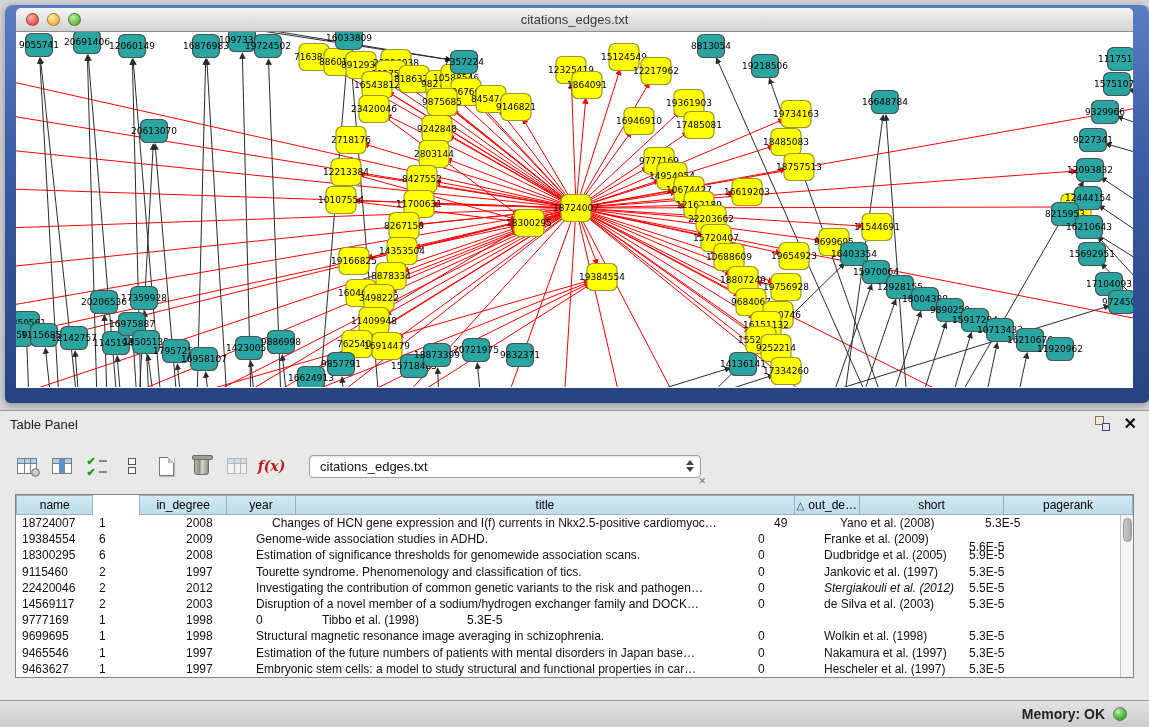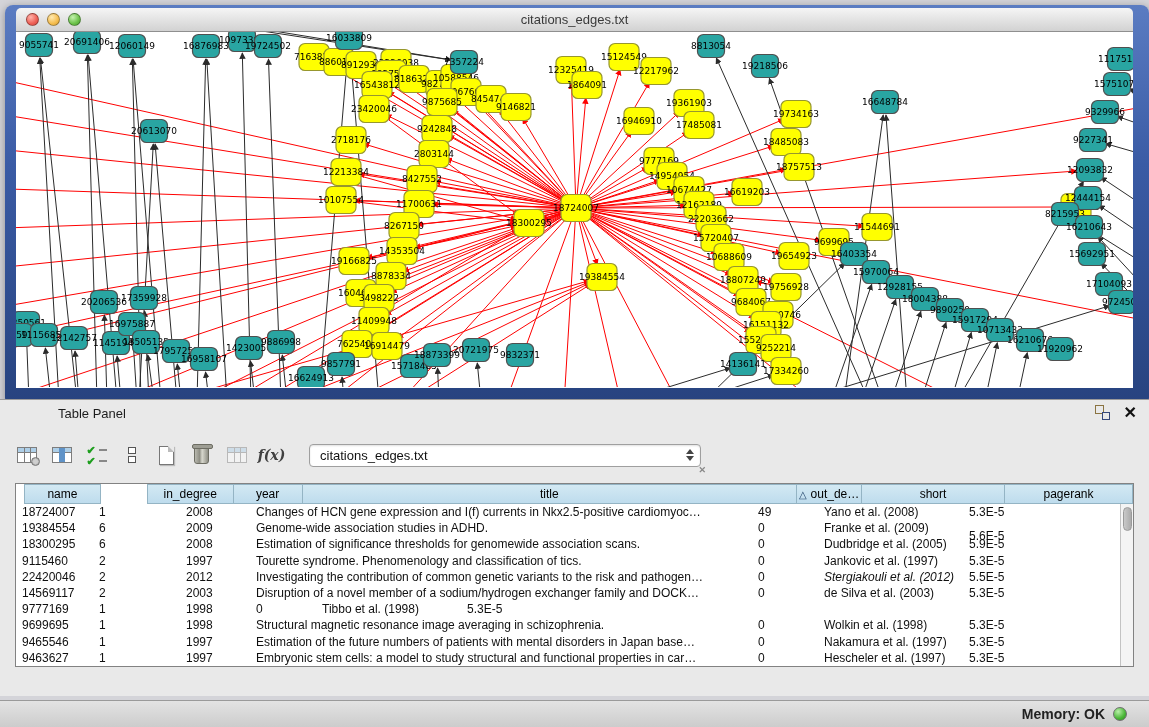--- a/index.html
+++ b/index.html
@@ -17,46 +17,46 @@
   .title-text { font-size:13px; color:#3a3a3a; }
   .lights { position:absolute; left:10px; top:5px; display:flex; gap:8px; }
   .light { width:13px; height:13px; border-radius:50%; border:1px solid rgba(0,0,0,.35); }
   .light.red    { background:radial-gradient(circle at 35% 30%, #ffb3ab, #ee5f55 60%, #c8473e); }
   .light.yellow { background:radial-gradient(circle at 35% 30%, #ffe9b0, #f5bd4f 60%, #cf9b33); }
   .light.green  { background:radial-gradient(circle at 35% 30%, #c4f2ae, #6cc24a 60%, #4d9c33); }
   .canvas { flex:1; background:#ffffff; position:relative; }
   .canvas svg { position:absolute; left:0; top:0; }
 
   
-  .table-panel { position:absolute; left:0; top:399px; width:1149px; height:297px;
-    background:#e9e9e9; border-top:1px solid #9a9a9a;padding-left:48px; }
+  .table-panel { position:absolute; left:0; top:410px; width:1149px; height:297px;
+    background:#e9e9e9; border-top:1px solid #9a9a9a; }
   .panel-head { height:27px; position:relative; display:flex; align-items:center; padding-left:10px; }
   .panel-title { font-size:13px; color:#1d1d1d; }
   .panel-head-icons { position:absolute; right:12px; top:5px; display:flex; gap:14px; align-items:center; }
   .float-icon { width:15px; height:15px; position:relative; }
   .float-icon .sq1 { position:absolute; left:0; top:0; width:9px; height:9px; border:1.5px solid #8a7340; }
   .float-icon .sq2 { position:absolute; right:0; bottom:0; width:8px; height:8px; border:1.5px solid #35487a; background:#e9e9e9; }
   .close-x { font-size:16px; font-weight:bold; color:#111; line-height:15px; cursor:default; }
 
   .toolbar { position:absolute; left:15px; top:40px; height:30px; display:flex; align-items:center; gap:12px; }
   .tb-icon { width:23px; height:23px; display:flex; align-items:center; justify-content:center; }
-  .fx { font-family:"DejaVu Serif", serif; font-style:italic; font-weight:bold; font-size:14px; color:#404040; }
+  .fx { font-family:"DejaVu Serif", serif; font-style:italic; font-weight:bold; font-size:14px; color:#b91c1c; }
   .combo { margin-left:14px; width:392px; height:23px; background:#ffffff; border:1px solid #9f9f9f;
     border-radius:4px; display:flex; align-items:center; padding:0 6px 0 10px; box-shadow:inset 0 1px 2px rgba(0,0,0,.12); }
   .combo-text { flex:1; font-size:13px; color:#111; }
   .combo-arrows { display:flex; flex-direction:column; gap:2px; }
   .combo-arrows .up { width:0; height:0; border-left:4px solid transparent; border-right:4px solid transparent; border-bottom:5px solid #444; }
   .combo-arrows .dn { width:0; height:0; border-left:4px solid transparent; border-right:4px solid transparent; border-top:5px solid #444; }
 
   .grid-wrap { position:absolute; left:15px; top:83px; width:1119px; height:184px;
     background:#ffffff; border:1px solid #828282; }
   .grid-head { display:flex; height:20px; }
   .grid-head .hcell { background:linear-gradient(180deg,#d3e9f3,#bedced); border:1px solid #94b4c4;
     margin-left:-1px; font-size:12px; color:#000; display:flex; align-items:center; justify-content:center; overflow:hidden; white-space:nowrap; }
-  .grid-head .hcell:first-child { margin-left:8px; }
+  .grid-head .hcell:first-child { margin-left:0; }
   .sort-glyph { font-size:10px; color:#23456b; margin-right:4px; }
   .grid-body { position:absolute; left:0; top:20px; right:13px; bottom:0; overflow:hidden; }
   .grid-row { display:flex; height:16.2px; align-items:center; }
   .grid-row .cell { font-size:12px; color:#101010; padding-left:6px; white-space:nowrap; overflow:hidden; flex:0 0 auto; }
   .vscroll { position:absolute; right:0; top:20px; bottom:0; width:13px; background:#f4f4f4; border-left:1px solid #c3c3c3; }
   .vthumb { position:absolute; left:2px; top:3px; width:9px; height:24px; border-radius:5px;
     background:linear-gradient(90deg,#c9c9c9,#ababab); border:1px solid #9a9a9a; }
 
   .tab-strip { position:absolute; left:0; right:0; top:272px; display:flex; justify-content:center; }
   .seg { display:flex; border:1px solid #979797; border-radius:5px; overflow:hidden;
@@ -811,21 +811,21 @@
         <div class="hcell" style="width: 503px;">title</div>
         <div class="hcell" style="width: 67px;"><span class="sort-glyph">△</span>out_de…</div>
         <div class="hcell" style="width: 146px;">short</div>
         <div class="hcell" style="width: 131px;">pagerank</div>
       </div>
     <div class="grid-body" id="grid-body">
         <div class="grid-row">
           <div class="cell" style="width: 77px;">18724007</div>
           <div class="cell" style="width: 87px;">1</div>
           <div class="cell" style="width: 70px;">2008</div>
-          <div class="cell" style="width: 502px;">Changes of HCN gene expression and I(f) currents in Nkx2.5-positive cardiomyoc…</div>
+          <div class="cell" style="width: 502px; margin-left: 16px;">Changes of HCN gene expression and I(f) currents in Nkx2.5-positive cardiomyoc…</div>
           <div class="cell" style="width: 66px;">49</div>
           <div class="cell" style="width: 145px;">Yano et al. (2008)</div>
           <div class="cell" style="width: 130px;">5.3E-5</div>
         </div>
         <div class="grid-row">
           <div class="cell" style="width: 77px;">19384554</div>
           <div class="cell" style="width: 87px;">6</div>
           <div class="cell" style="width: 70px;">2009</div>
           <div class="cell" style="width: 502px;">Genome-wide association studies in ADHD.</div>
           <div class="cell" style="width: 66px;">0</div>

